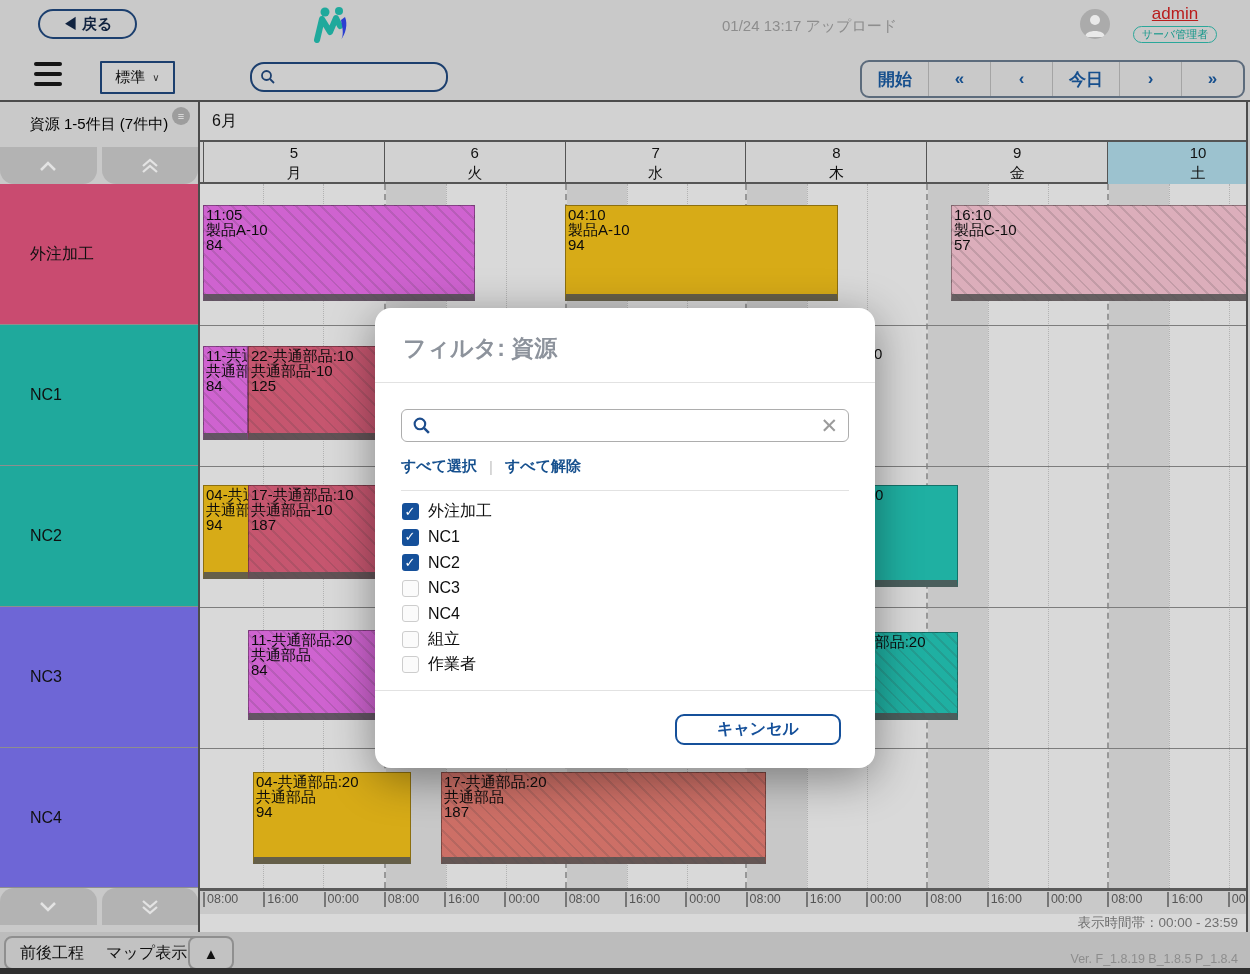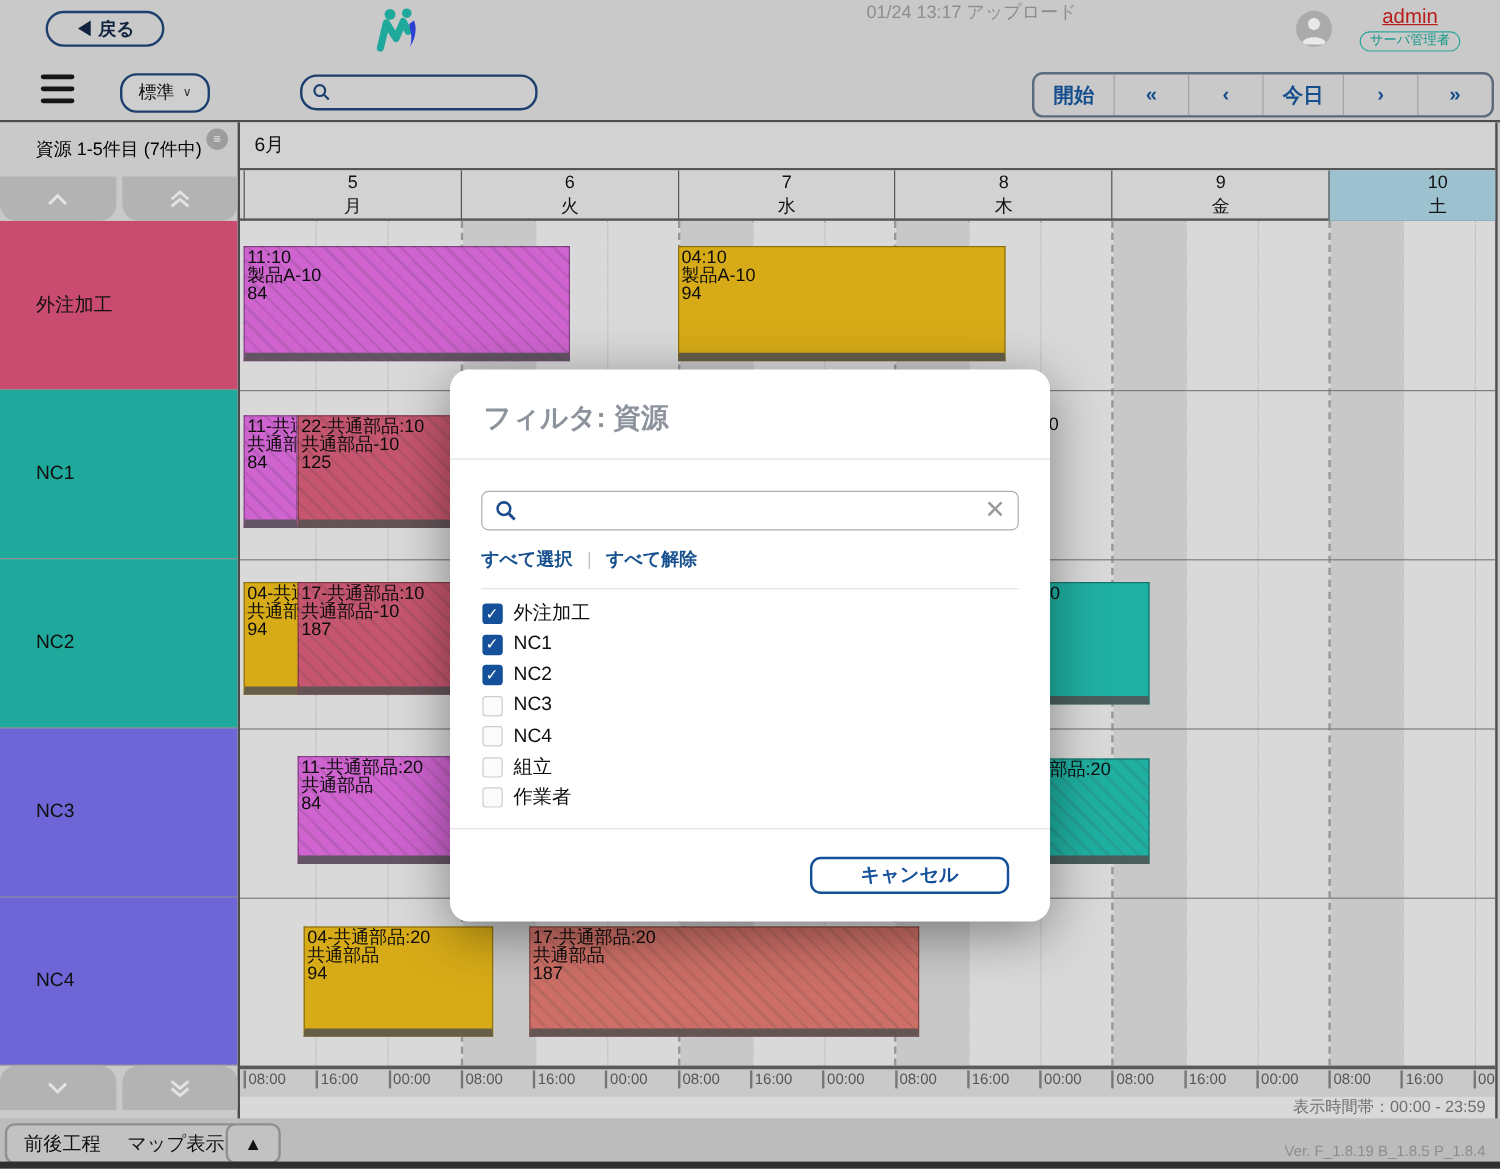--- a/index.html
+++ b/index.html
@@ -4,31 +4,31 @@
 <style>
   * { margin:0; padding:0; box-sizing:border-box; }
   html,body { width:1250px; height:974px; overflow:hidden; }
   body { font-family:"Liberation Sans","DejaVu Sans",sans-serif; background:#c7c7c7; position:relative; }
 
   
   .app-header { position:absolute; left:0; top:0; width:1250px; height:48px; background:#c9c9c9; display:flex; align-items:center; }
   .back-btn { position:absolute; left:38px; top:9px; width:99px; height:30px; border:2px solid #1c3f6e; border-radius:15px; background:transparent; color:#10223f; font-size:15px; font-weight:bold; display:flex; align-items:center; justify-content:center; gap:6px; cursor:pointer; }
   .logo { position:absolute; left:312px; top:6px; width:44px; height:38px; }
   .app-title { position:absolute; left:366px; top:10px; font-size:21px; font-weight:bold; color:#111; letter-spacing:0.5px; }
-  .upload-info { position:absolute; left:722px; top:1px; font-size:15px; color:#8d8d8d; }
+  .upload-info { position:absolute; left:722px; top:17px; font-size:15px; color:#8d8d8d; }
   .avatar { position:absolute; left:1080px; top:9px; width:30px; height:30px; border-radius:50%; background:#ababab; overflow:hidden; }
   .user-box { position:absolute; left:1120px; top:4px; width:110px; text-align:center; }
   .user-name { color:#b91c1c; font-size:17px; text-decoration:underline; display:inline-block; }
   .user-role { display:inline-block; margin-top:1px; font-size:11px; color:#17988b; border:1.5px solid #2aa79a; border-radius:10px; padding:0 8px; line-height:15px; background:transparent; }
 
   
   .toolbar { position:absolute; left:0; top:48px; width:1250px; height:52px; background:#c9c9c9; }
   .hamburger { position:absolute; left:34px; top:14px; width:28px; height:24px; display:flex; flex-direction:column; justify-content:space-between; cursor:pointer; }
   .hamburger span { display:block; height:4px; background:#151515; border-radius:2px; }
-  .preset-select { position:absolute; left:100px; top:13px; width:75px; height:33px; border:2px solid #1c3f6e; border-radius:14px; background:#cecece; color:#111; font-size:15px; display:flex; align-items:center; justify-content:center; gap:7px; cursor:pointer; }
+  .preset-select { position:absolute; left:100px; top:13px; width:75px; height:33px; border:2px solid #1c3f6e; border-radius:1px; background:#cecece; color:#111; font-size:15px; display:flex; align-items:center; justify-content:center; gap:7px; cursor:pointer; }
   .preset-caret { font-size:10px; color:#333; }
   .tb-search { position:absolute; left:250px; top:14px; width:198px; height:30px; border:2px solid #1c3f6e; border-radius:14px; background:#cdcdcd; display:flex; align-items:center; padding:0 8px; }
   .tb-search input { border:none; outline:none; background:transparent; width:150px; font-size:14px; color:#222; }
   .nav-group { position:absolute; right:5px; top:12px; height:38px; border:2px solid #5c6b7c; border-radius:9px; display:flex; align-items:stretch; overflow:hidden; }
   .nav-item { min-width:62px; padding:0 16px; display:flex; align-items:center; justify-content:center; color:#164f8d; font-size:17px; font-weight:bold; cursor:pointer; border-left:1px solid #a4a4a4; }
   .nav-item:first-child { border-left:none; }
 
   
   .main { position:absolute; left:0; top:100px; width:1250px; height:832px; border-top:2px solid #4c4c4c; }
 
@@ -253,28 +253,33 @@
         <div class="day-col" style="left: 907.15px; width: 180.83px;">
           <div class="shade" style="left: 0px; width: 60px;"></div>
           <div class="tickline" style="left: 60px;"></div>
           <div class="tickline" style="left: 120px;"></div>
         </div>
         <div class="row-sep" style="top: 141px;"></div>
         <div class="row-sep" style="top: 282px;"></div>
         <div class="row-sep" style="top: 423px;"></div>
         <div class="row-sep" style="top: 564px;"></div>
         <div class="bar st-magenta hatch" style="left: 3px; top: 21px; width: 272px; height: 96px;">
-          <div>11:10</div>
+          <div>11:05</div>
           <div>製品A-10</div>
           <div>84</div>
         </div>
         <div class="bar st-gold" style="left: 365px; top: 21px; width: 273px; height: 96px;">
           <div>04:10</div>
           <div>製品A-10</div>
           <div>94</div>
+        </div>
+        <div class="bar st-pink hatch" style="left: 751px; top: 21px; width: 297px; height: 96px;">
+          <div>16:10</div>
+          <div>製品C-10</div>
+          <div>57</div>
         </div>
         <div class="bar st-magenta hatch" style="left: 3px; top: 162px; width: 45px; height: 94px;">
           <div>11-共通部品:10</div>
           <div>共通部品</div>
           <div>84</div>
         </div>
         <div class="bar st-crimson hatch" style="left: 48px; top: 162px; width: 462px; height: 94px;">
           <div>22-共通部品:10</div>
           <div>共通部品-10</div>
           <div>125</div>

